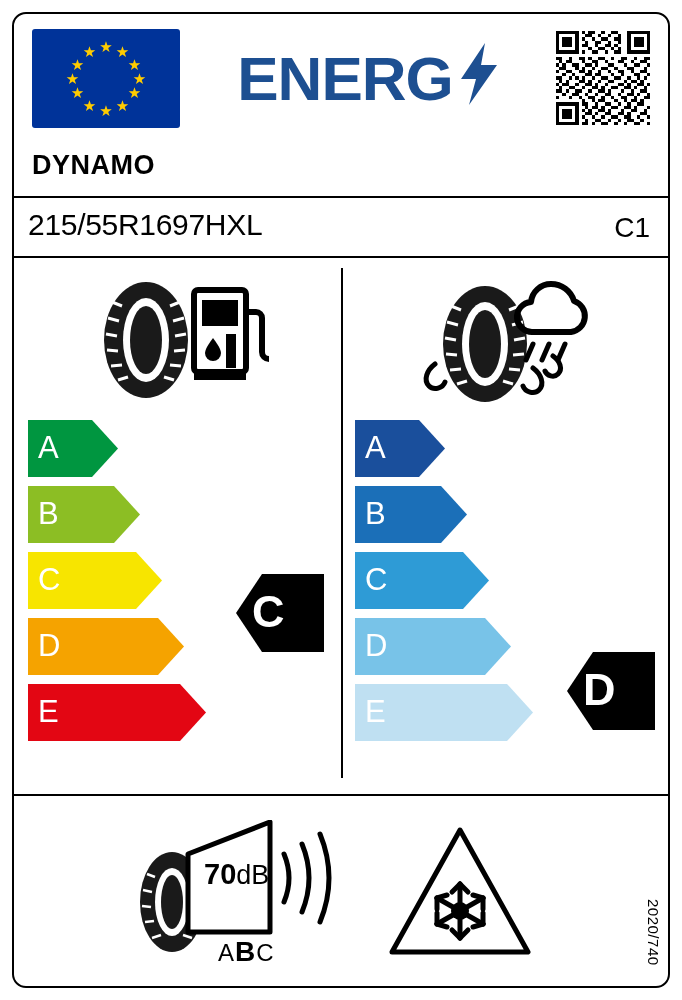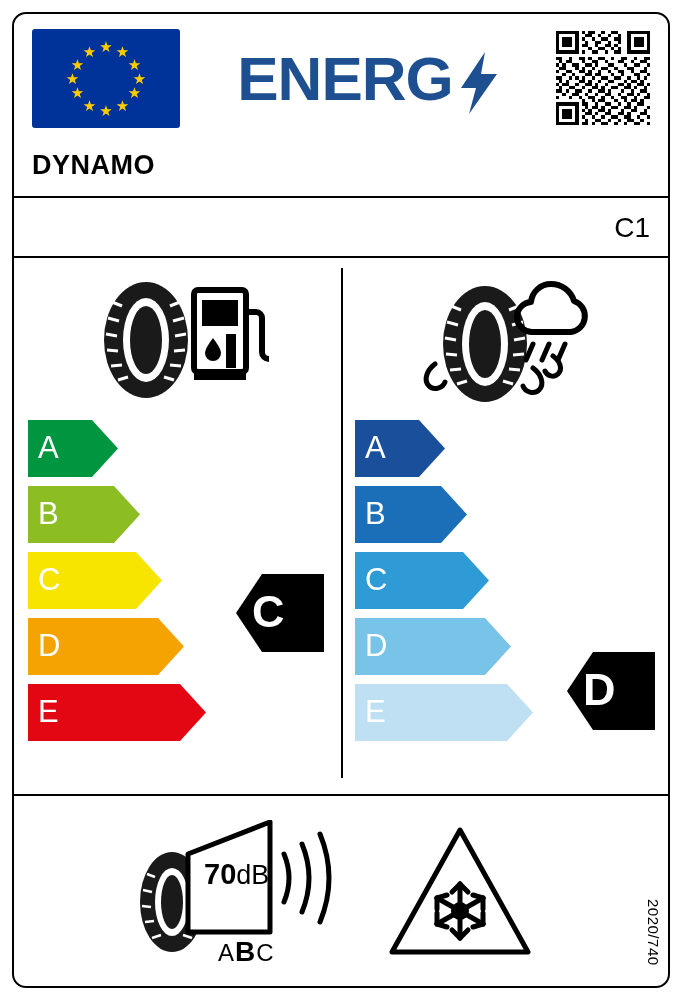--- a/index.html
+++ b/index.html
@@ -57,21 +57,21 @@
   }
   .energy-word {
     flex: 1;
     text-align: center;
     font-size: 62px;
     font-weight: bold;
     letter-spacing: -1px;
     color: #1d4f91;
     font-family: "Liberation Sans", sans-serif;
     display: flex;
-    align-items: flex-end;
+    align-items: flex-start;
     justify-content: center;
     gap: 6px;
   }
   .bolt {
     display: inline-block;
     width: 40px;
     height: 62px;
   }
   .qr {
     width: 94px;
@@ -513,20 +513,21 @@
         </g>
       </svg>
     </div>
   </div>
 
   <div class="brand-row">
     <div class="brand-name">DYNAMO</div>
   </div>
 
   <div class="size-row">
+    <div class="tyre-size">215/55R1697HXL</div>
     <div class="tyre-class">C1</div>
   </div>
 
   <div class="main">
     <div class="divider"></div>
 
     <div class="panel left">
 
       <div class="pictogram">
         <svg width="180" height="128" viewBox="0 0 180 128">

